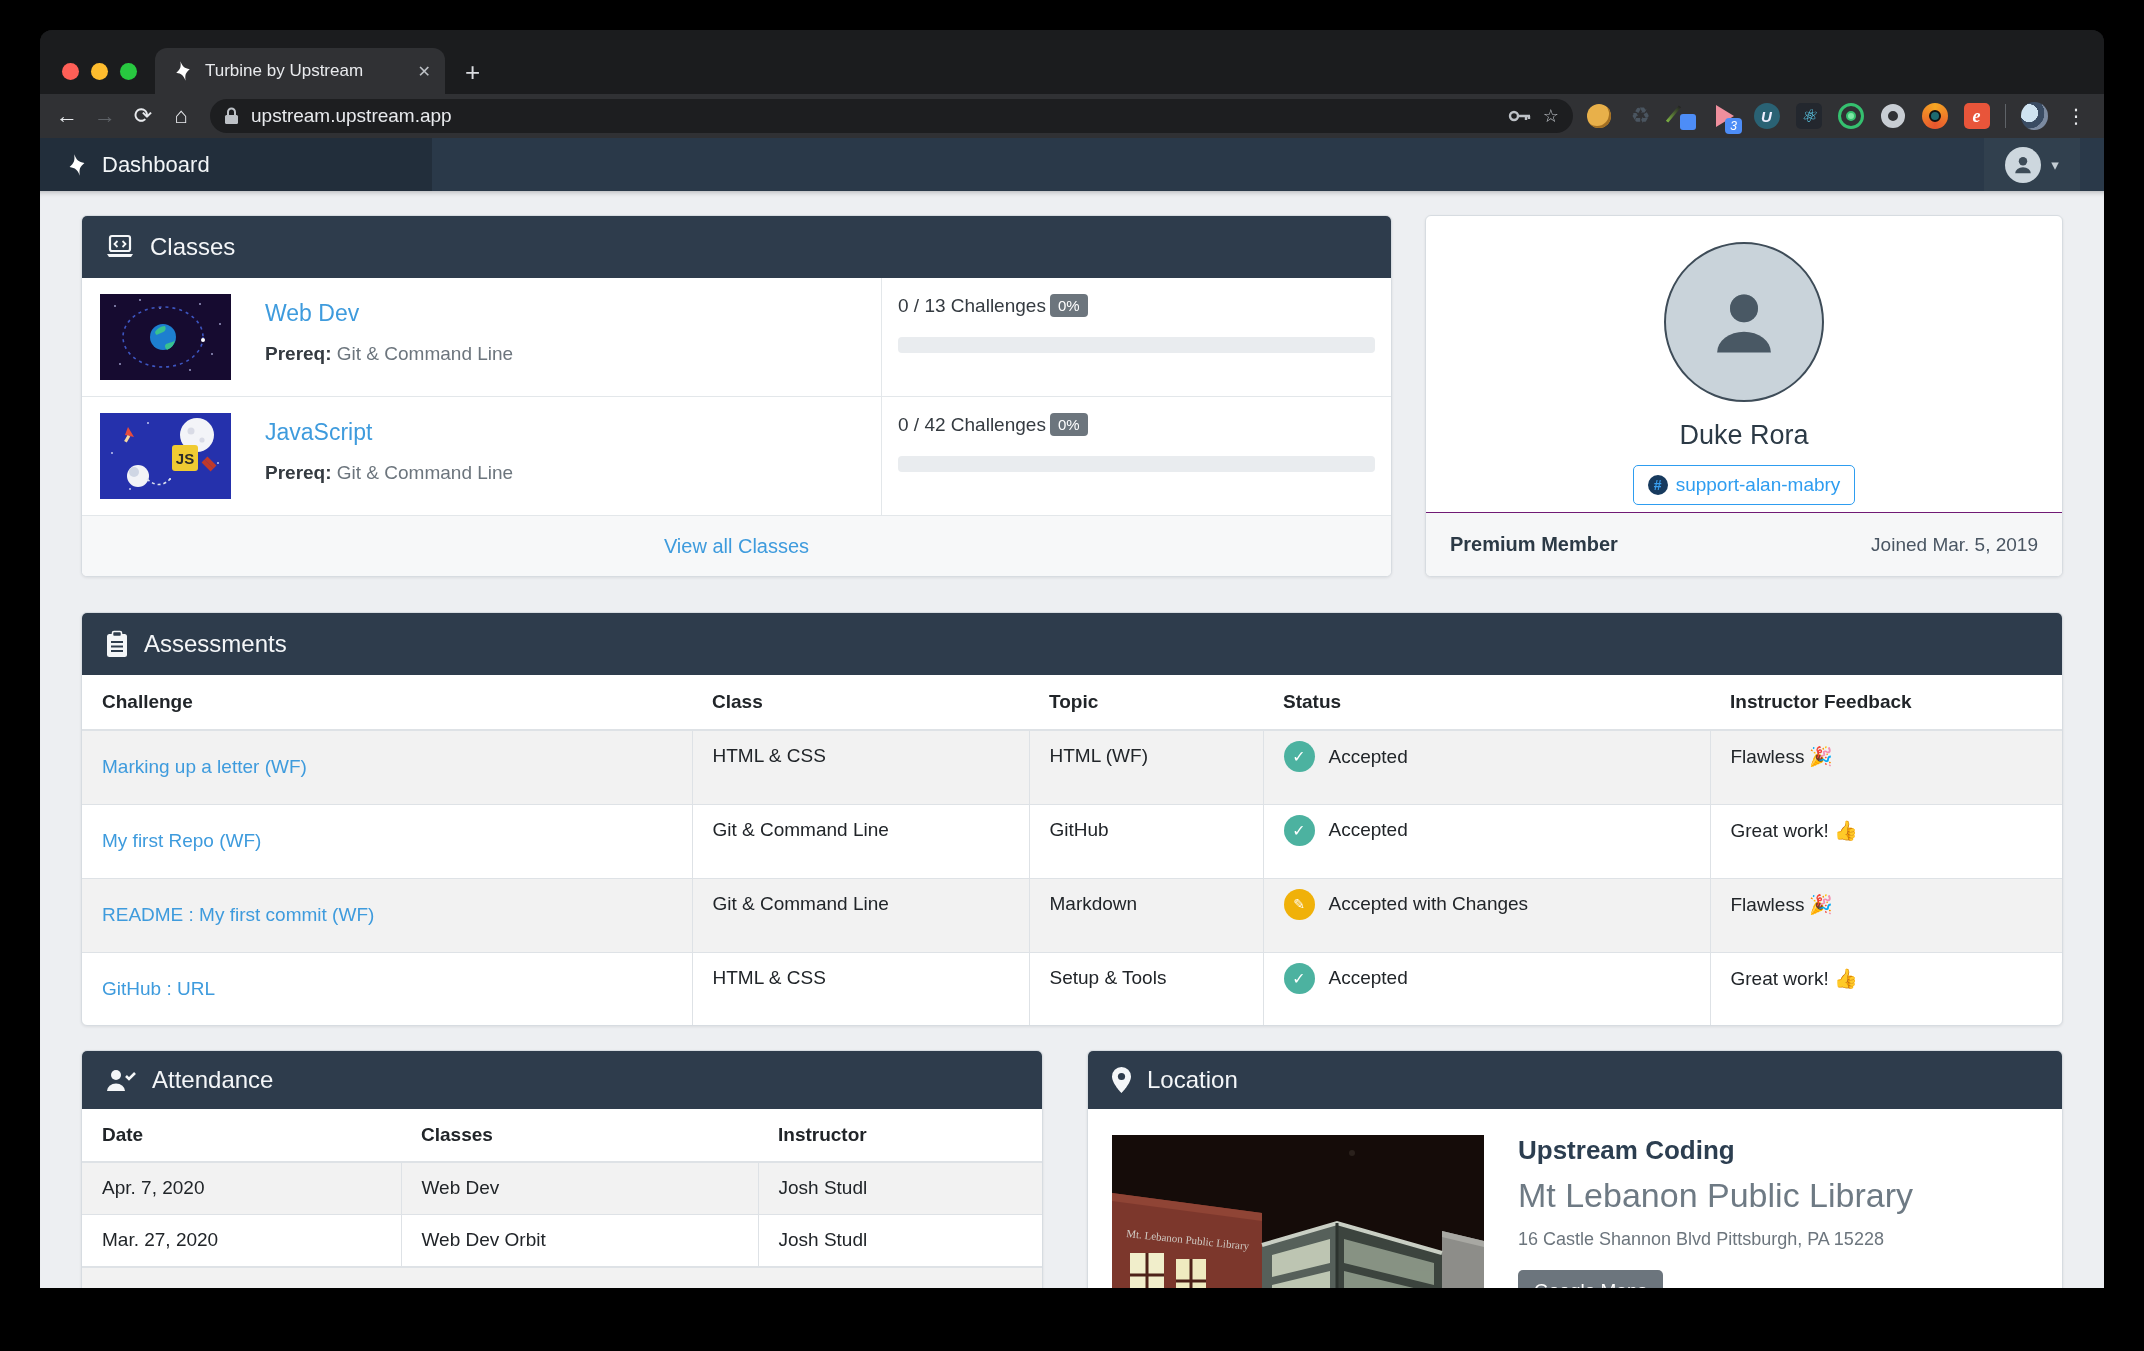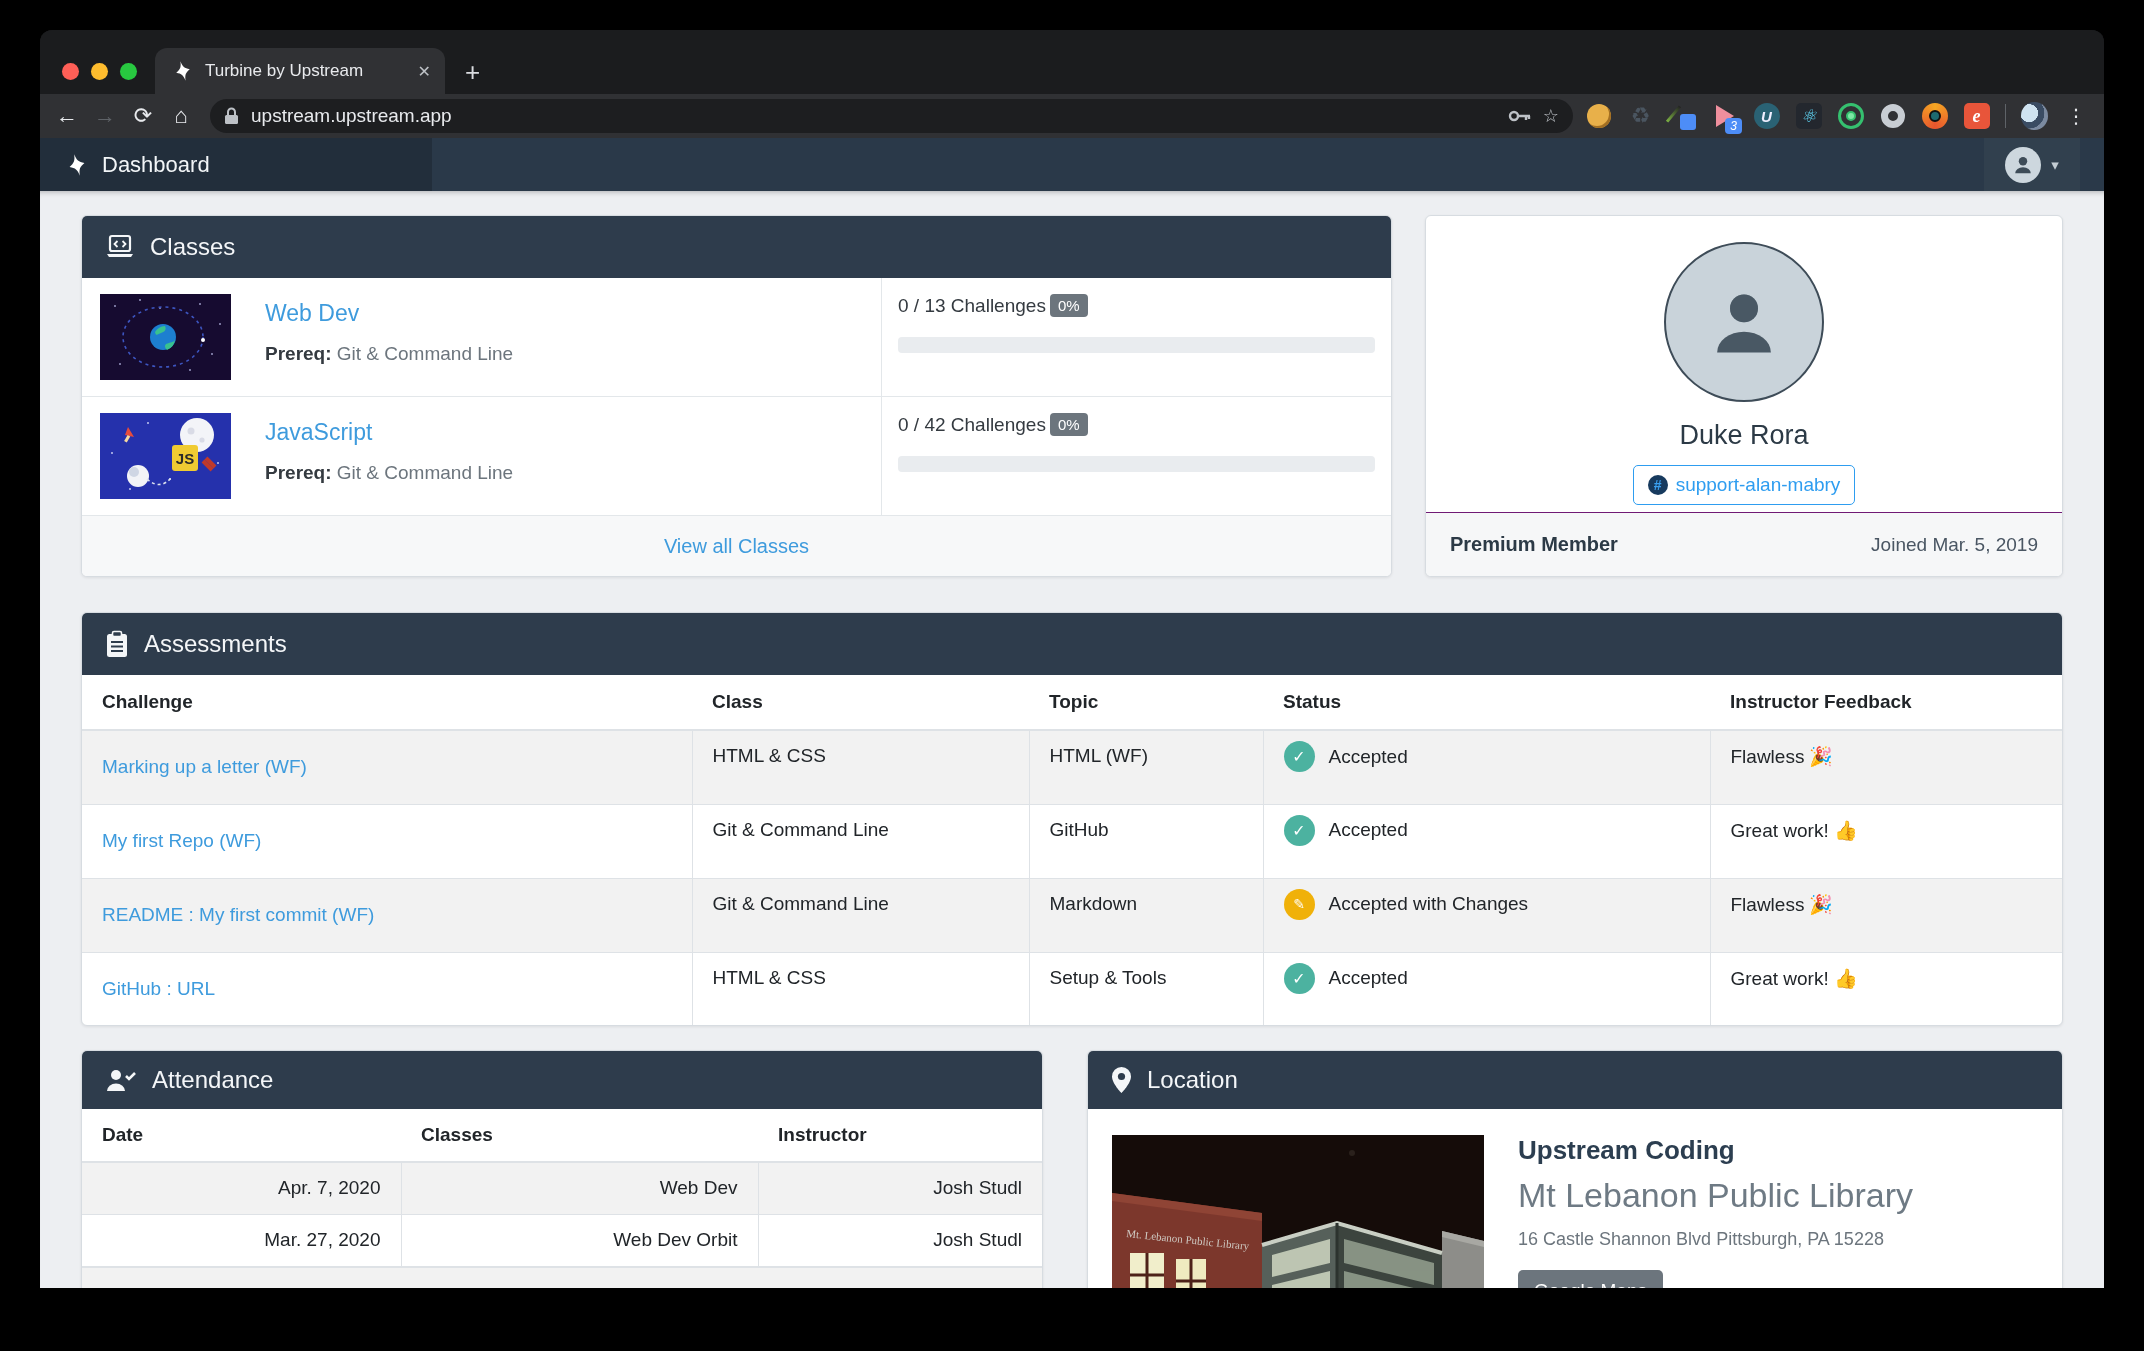--- a/index.html
+++ b/index.html
@@ -112,21 +112,21 @@
   .chal-link { color:#3e9bdd; text-decoration:none; }
   .status-flex { display:flex; align-items:center; gap:14px; margin-top:-4px; }
   .st-ic { width:31px; height:31px; border-radius:50%; color:#fff; display:flex; align-items:center; justify-content:center;
            font-size:16px; flex:none; }
   .st-ok { background:#4cb2a0; }
   .st-chg { background:#f0b109; font-size:14px; }
 
   
   .attend-card { left:41px; top:859px; width:962px; height:300px; }
   .att-tbl th { padding:15px 20px; }
-  .att-tbl td { padding:14px 20px; height:52px; border-left:1px solid #dee2e6;text-align:right; }
+  .att-tbl td { padding:14px 20px; height:52px; border-left:1px solid #dee2e6; }
   .att-tbl td:first-child, .att-tbl th:first-child { border-left:none; }
   .att-tbl tr.stripe td { background:#f2f2f2; }
   .att-partial { height:26px; background:#f2f2f2; border-top:1px solid #dee2e6; }
 
   
   .loc-card { left:1047px; top:859px; width:976px; height:300px; }
   .loc-body { display:flex; padding:26px 24px 0 24px; gap:34px; }
   .loc-photo { width:372px; height:210px; flex:none; }
   .loc-photo svg { display:block; }
   .loc-org { font-size:26px; font-weight:bold; color:#2c3e50; }

